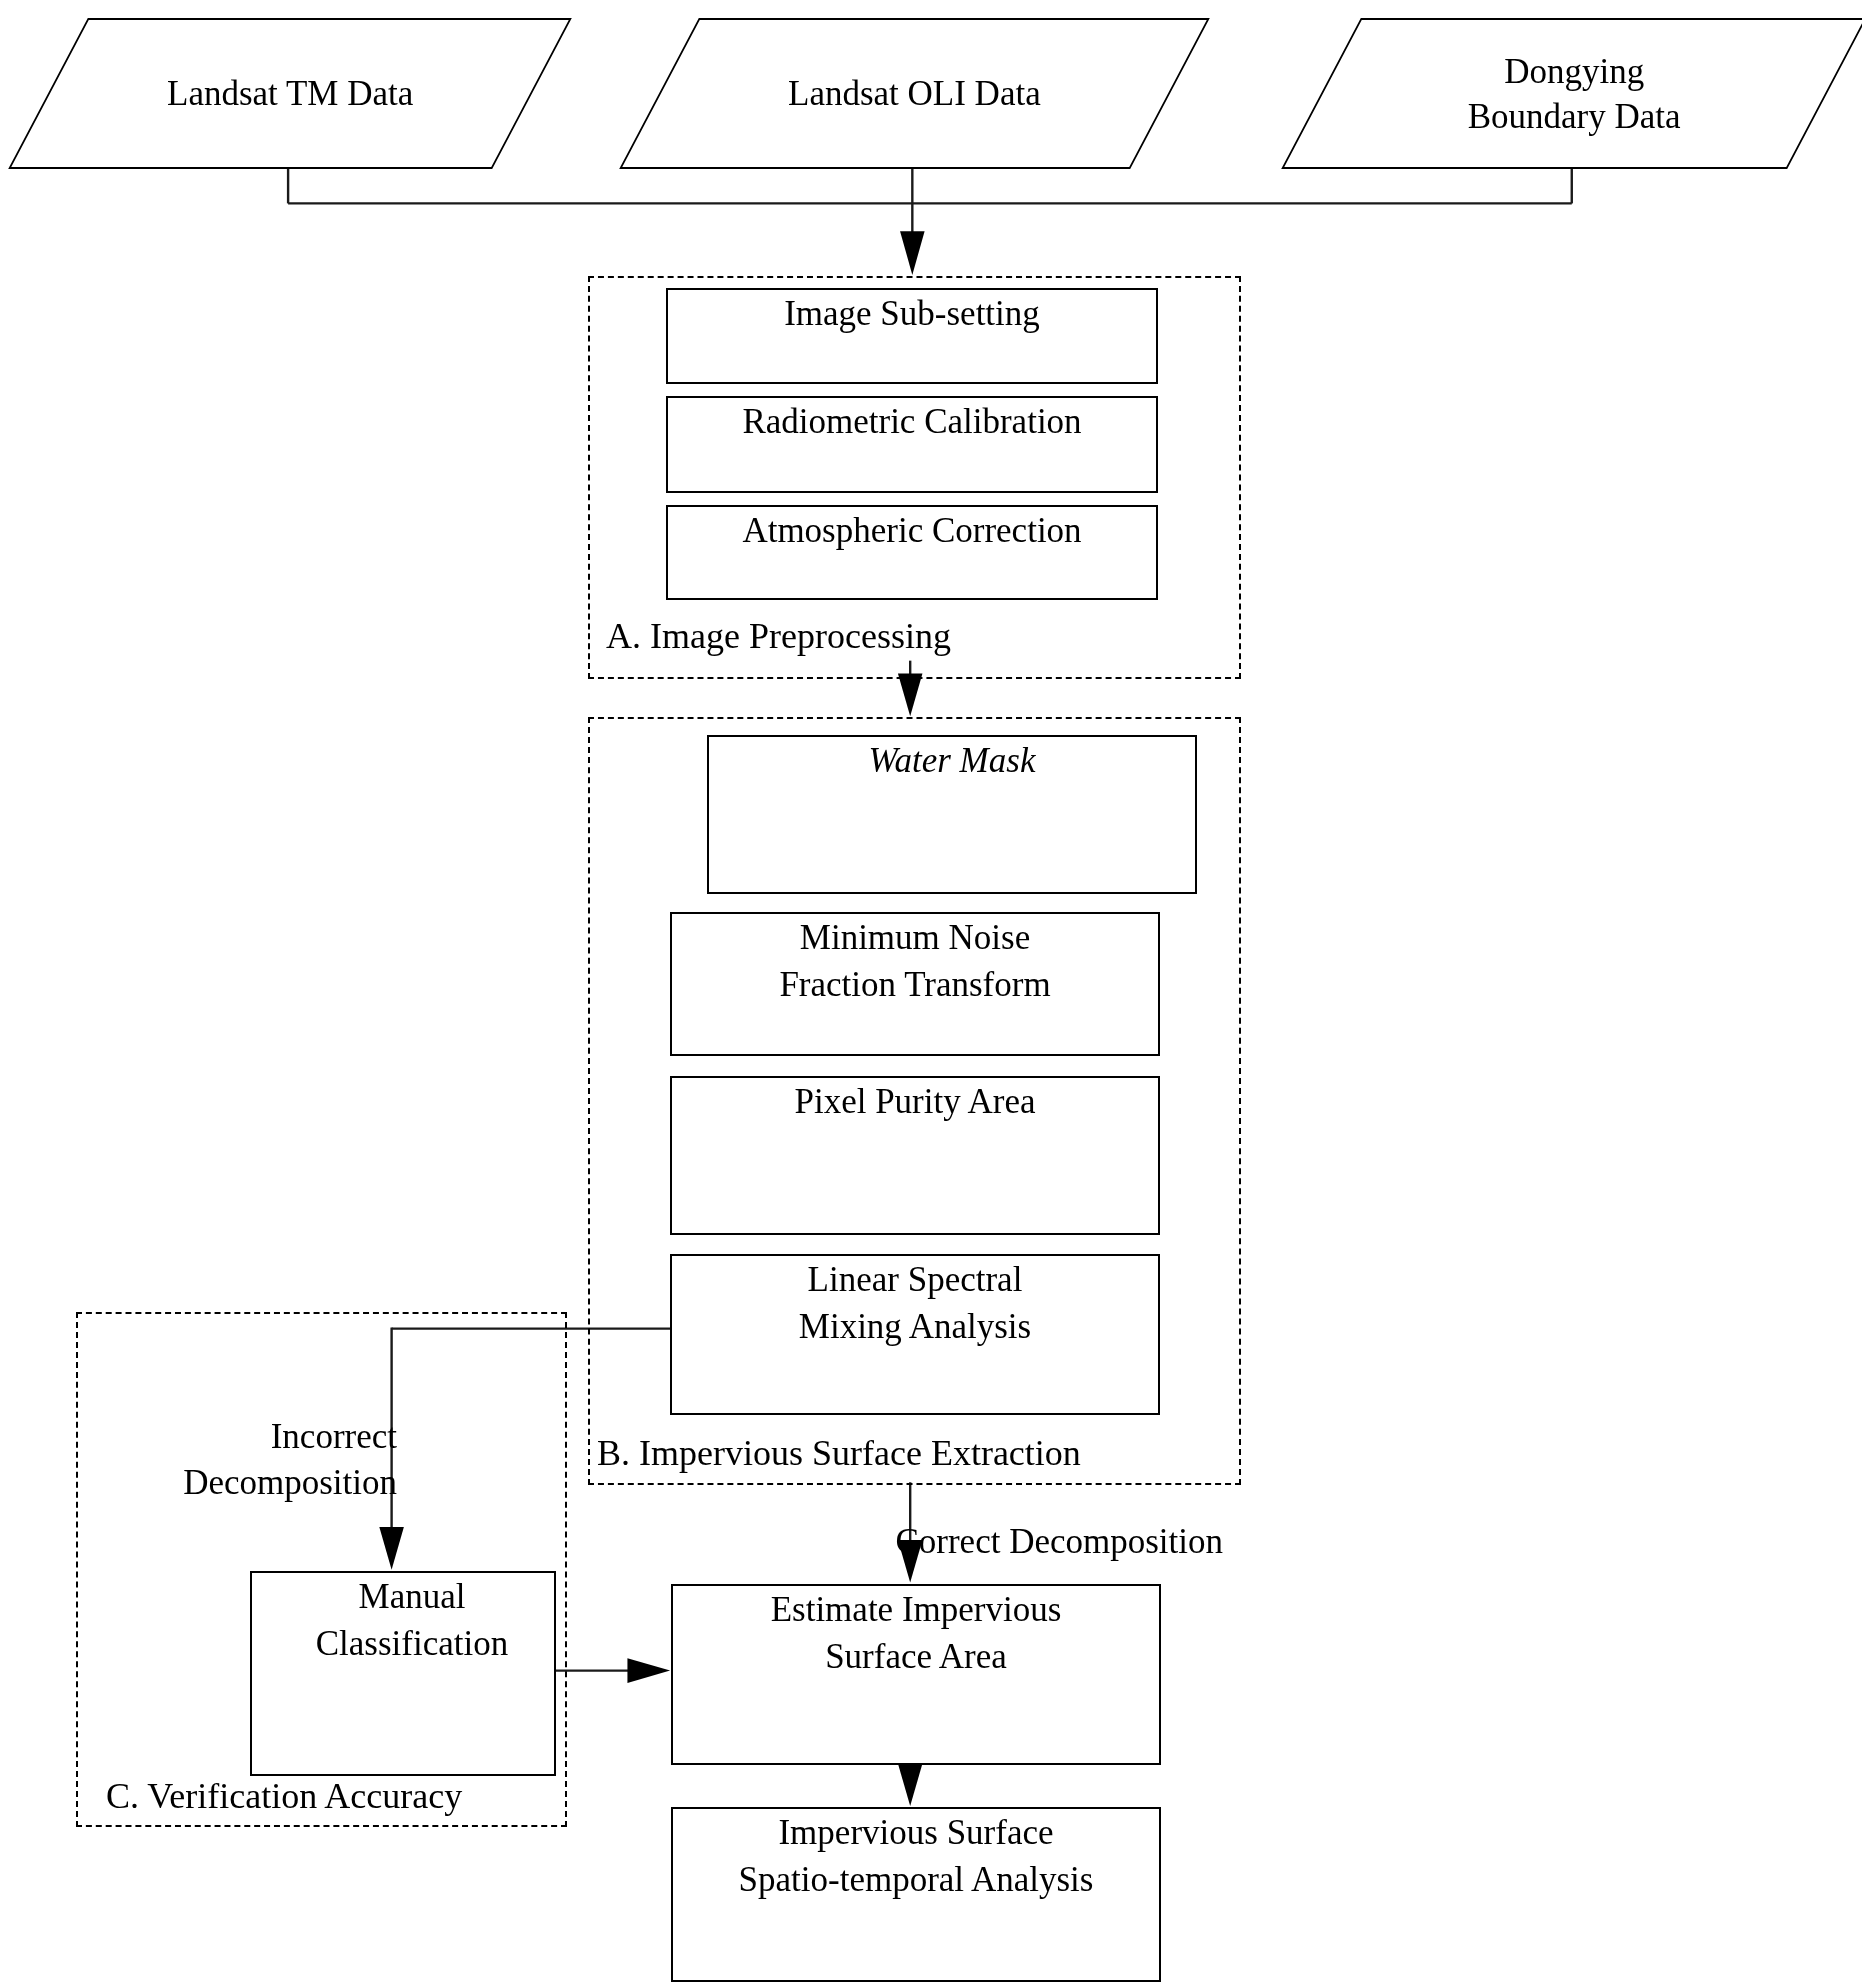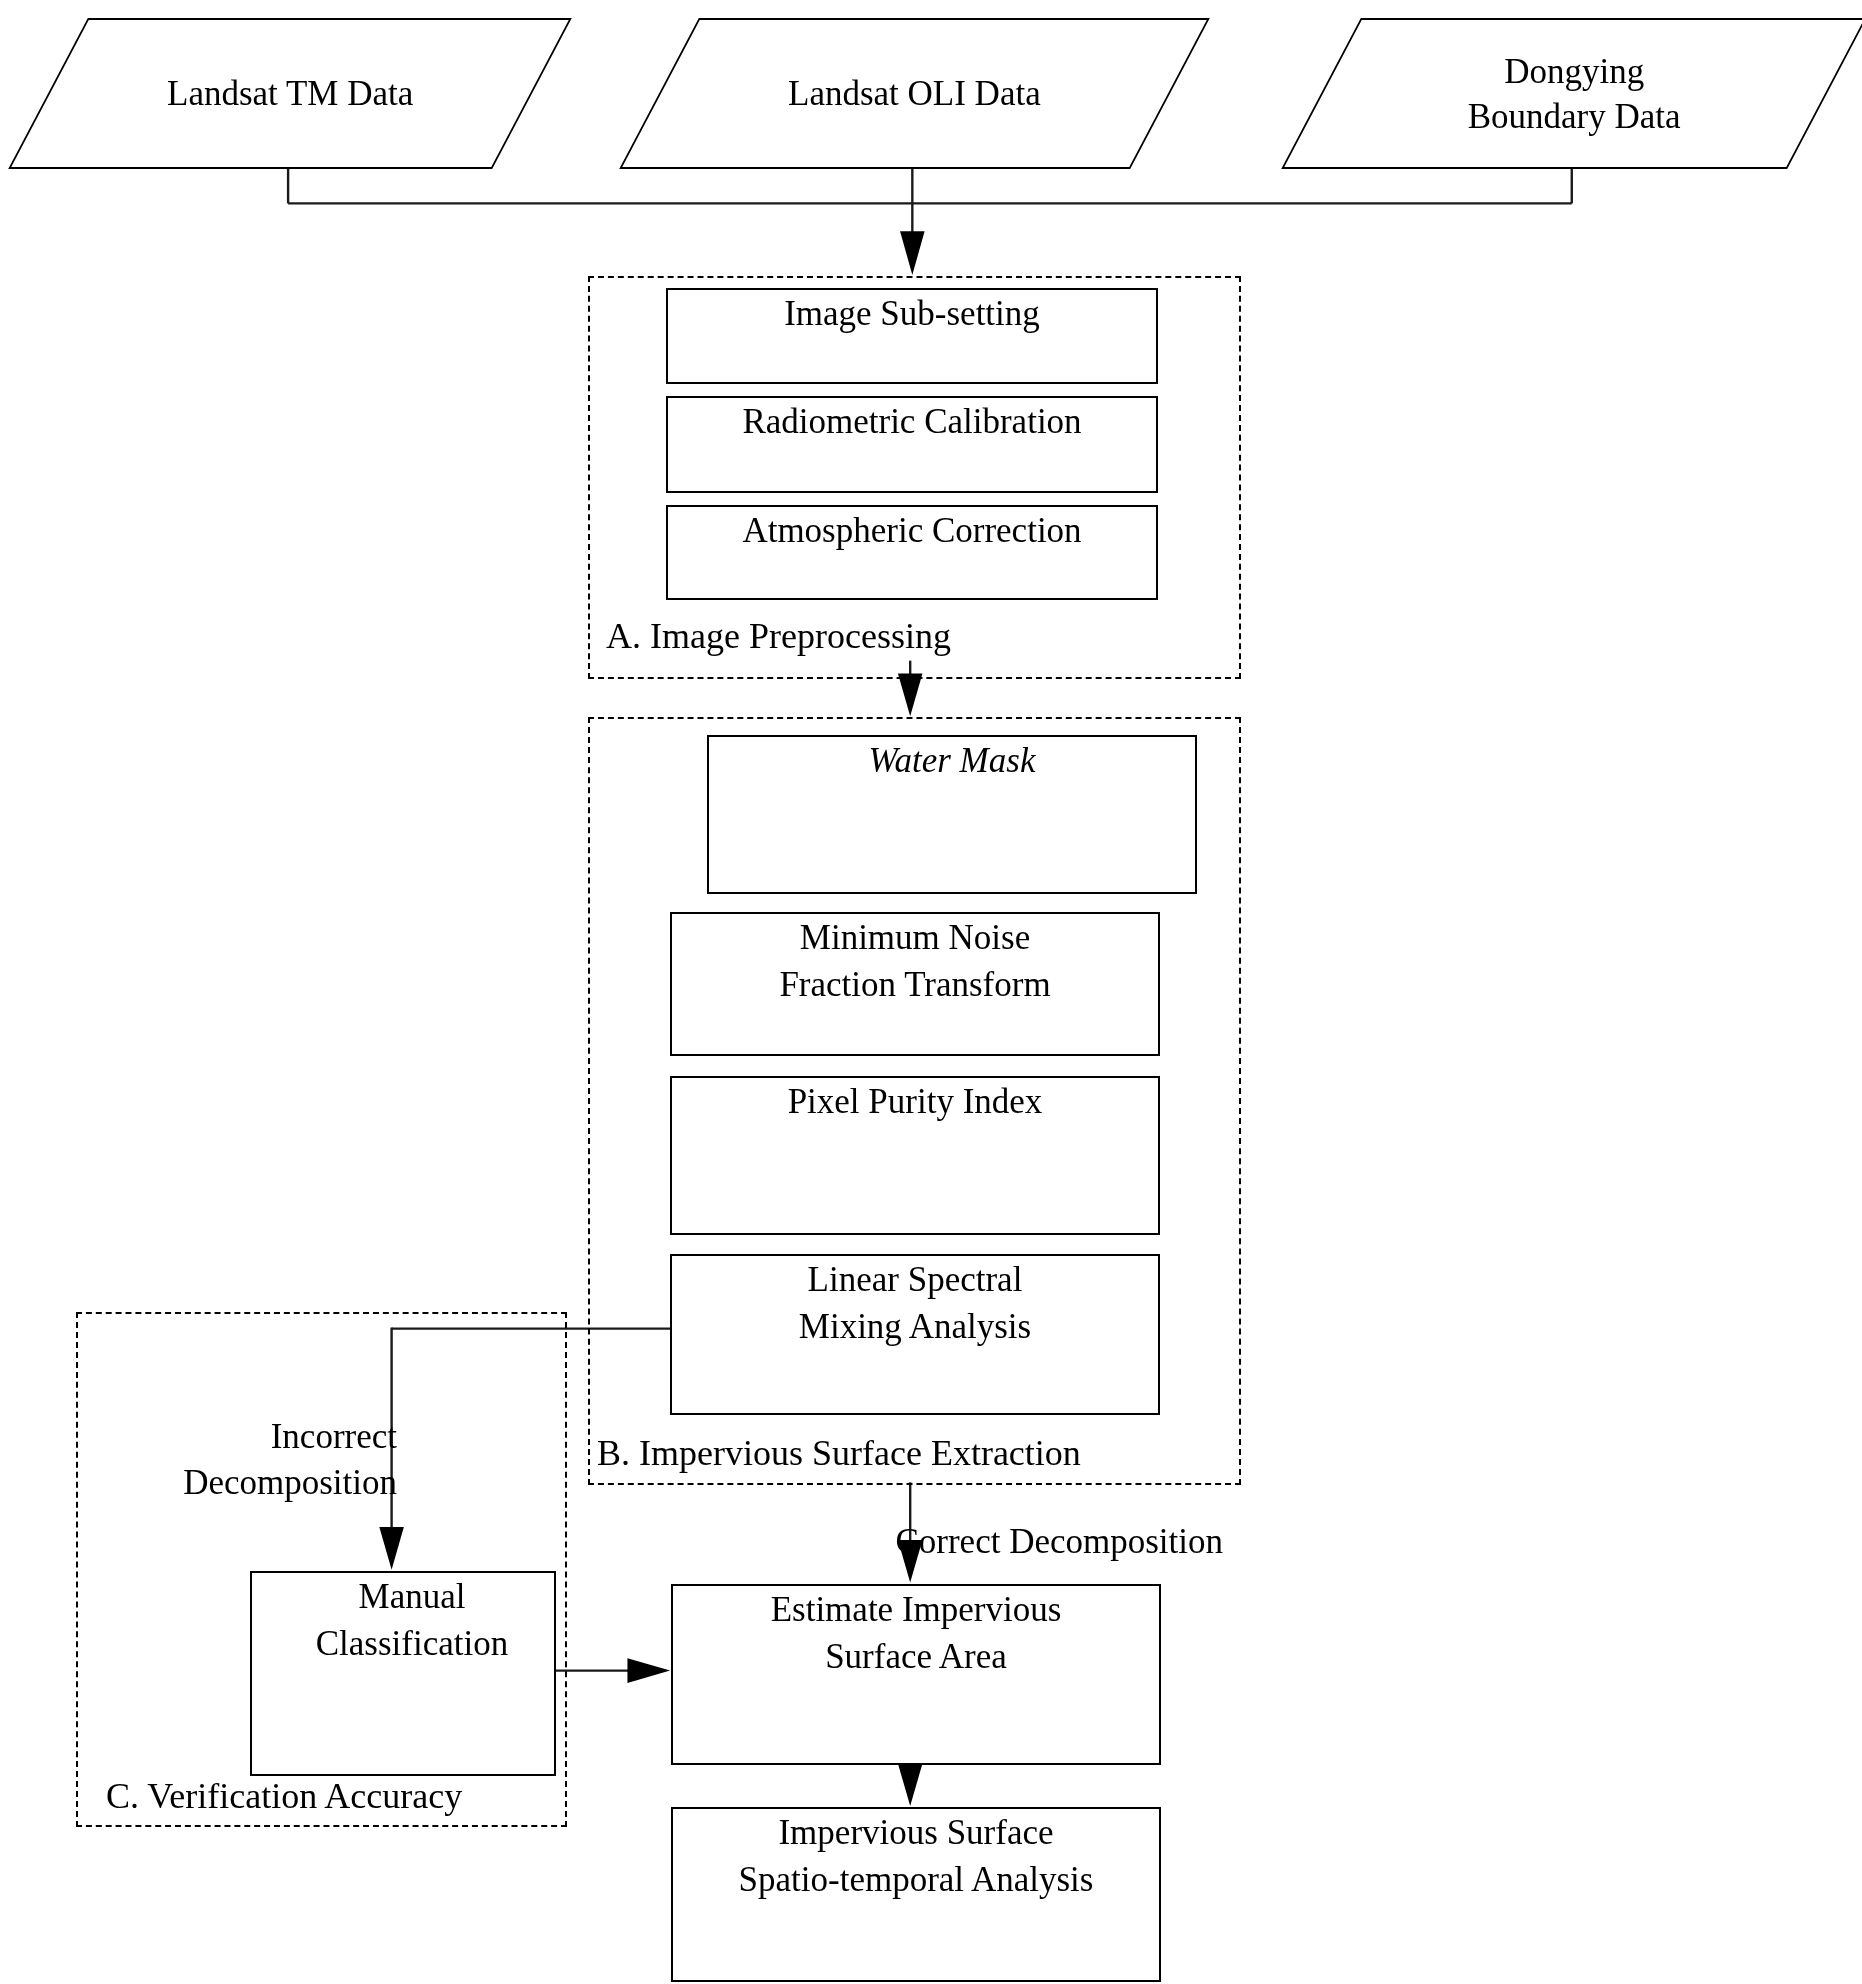--- a/index.html
+++ b/index.html
@@ -125,21 +125,21 @@
 
   <div class="group" style="left:588px; top:717px; width:649px; height:764px;"></div>
   <div class="node" style="left:707px; top:735px; width:486px; height:155px;font-style:italic;">
     <span>Water Mask</span>
   </div>
   <div class="node" style="left:670px; top:912px; width:486px; height:140px;">
     <span>Minimum Noise</span>
     <span>Fraction Transform</span>
   </div>
   <div class="node" style="left:670px; top:1076px; width:486px; height:155px;">
-    <span>Pixel Purity Index</span>
+    <span>Pixel Purity Area</span>
   </div>
   <div class="node" style="left:670px; top:1254px; width:486px; height:157px;">
     <span>Linear Spectral</span>
     <span>Mixing Analysis</span>
   </div>
   <div class="group-label" style="left:597px; top:1432px;">B. Impervious Surface Extraction</div>
 
   <div class="group" style="left:76px; top:1312px; width:487px; height:511px;"></div>
   <div class="edge-label" style="left:77px; top:1414px; width:320px;">
     <span>Incorrect</span><br>

